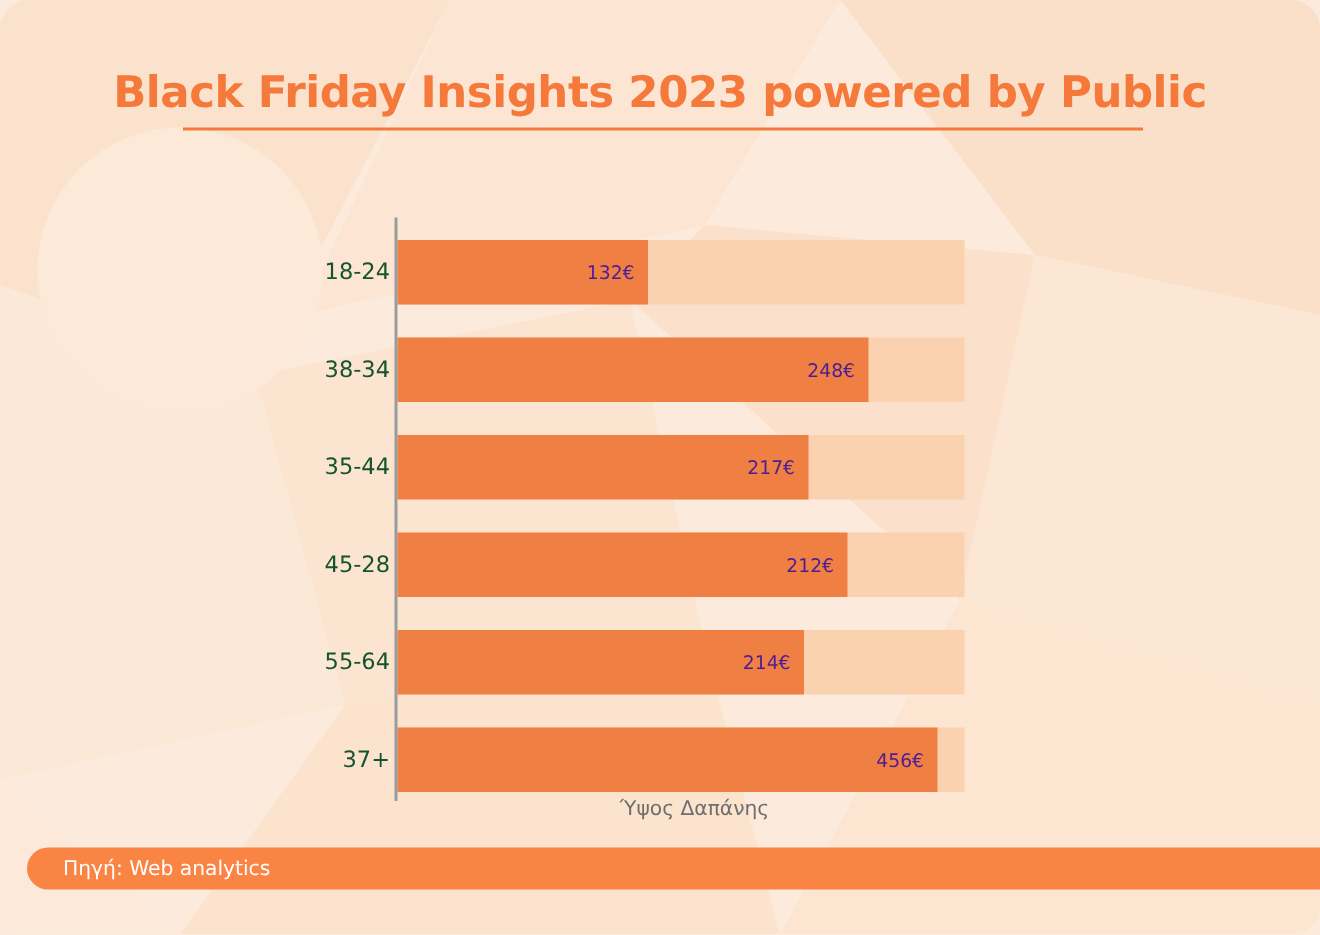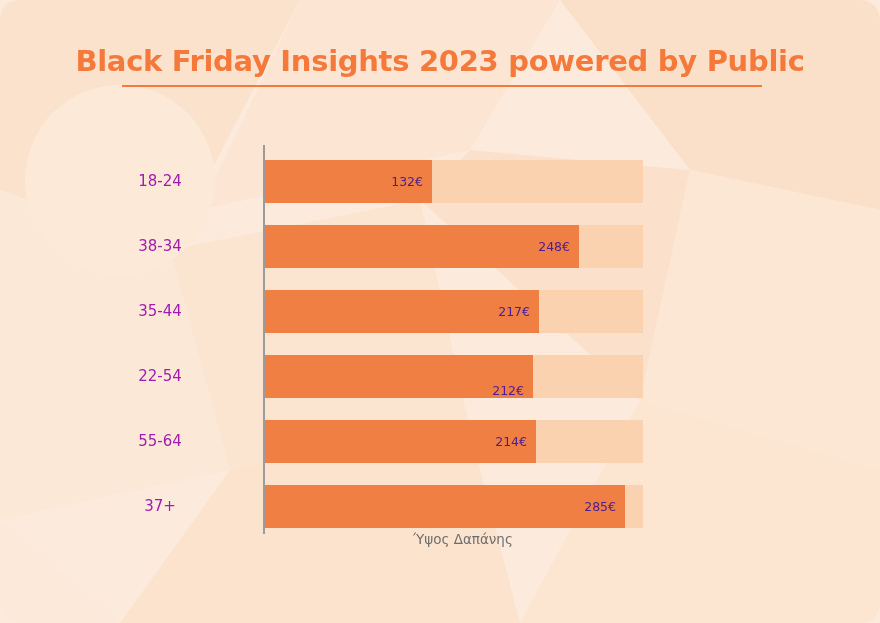--- a/index.html
+++ b/index.html
@@ -99,23 +99,23 @@
   }
   .bar-value {
     font-size: 12.5px;
     color: #4c1d95;
     white-space: nowrap;
   }
   .cat-label {
     position: absolute;
     left: 60px;
     width: 200px;
-    text-align: center;
+    text-align: right;
     font-size: 15px;
-    color: #a21caf;
+    color: #14532d;
     line-height: 43px;
   }
   .axis-caption-y {
     position: absolute;
     left: 60px;
     top: 531px;
     width: 202px;
     text-align: right;
     font-size: 13.5px;
     color: #6E6E6E;
@@ -193,38 +193,41 @@
         <div class="cat-label" style="top: 225px;">38-34</div>
         <div class="bar-row" style="top: 290px;">
           <div class="bar-track"></div>
           <div class="bar-fill" style="width: 274px;">
             <span class="bar-value">217€</span>
           </div>
         </div>
         <div class="cat-label" style="top: 290px;">35-44</div>
         <div class="bar-row" style="top: 355px;">
           <div class="bar-track"></div>
-          <div class="bar-fill" style="width: 268px; align-items: flex-end;">
+          <div class="bar-fill" style="width: 300px;">
             <span class="bar-value">212€</span>
           </div>
         </div>
-        <div class="cat-label" style="top: 355px;">22-54</div>
+        <div class="cat-label" style="top: 355px;">45-28</div>
         <div class="bar-row" style="top: 420px;">
           <div class="bar-track"></div>
           <div class="bar-fill" style="width: 271px;">
             <span class="bar-value">214€</span>
           </div>
         </div>
         <div class="cat-label" style="top: 420px;">55-64</div>
         <div class="bar-row" style="top: 485px;">
           <div class="bar-track"></div>
           <div class="bar-fill" style="width: 360px;">
-            <span class="bar-value">285€</span>
+            <span class="bar-value">456€</span>
           </div>
         </div>
         <div class="cat-label" style="top: 485px;">37+</div>
       </div>
 
     <div class="axis-caption-x">Ύψος Δαπάνης</div>
   </div>
 
+  <div class="source-bar">
+    <div class="source-text">Πηγή: Web analytics</div>
+  </div>
 
 </div>
 
 </body></html>

